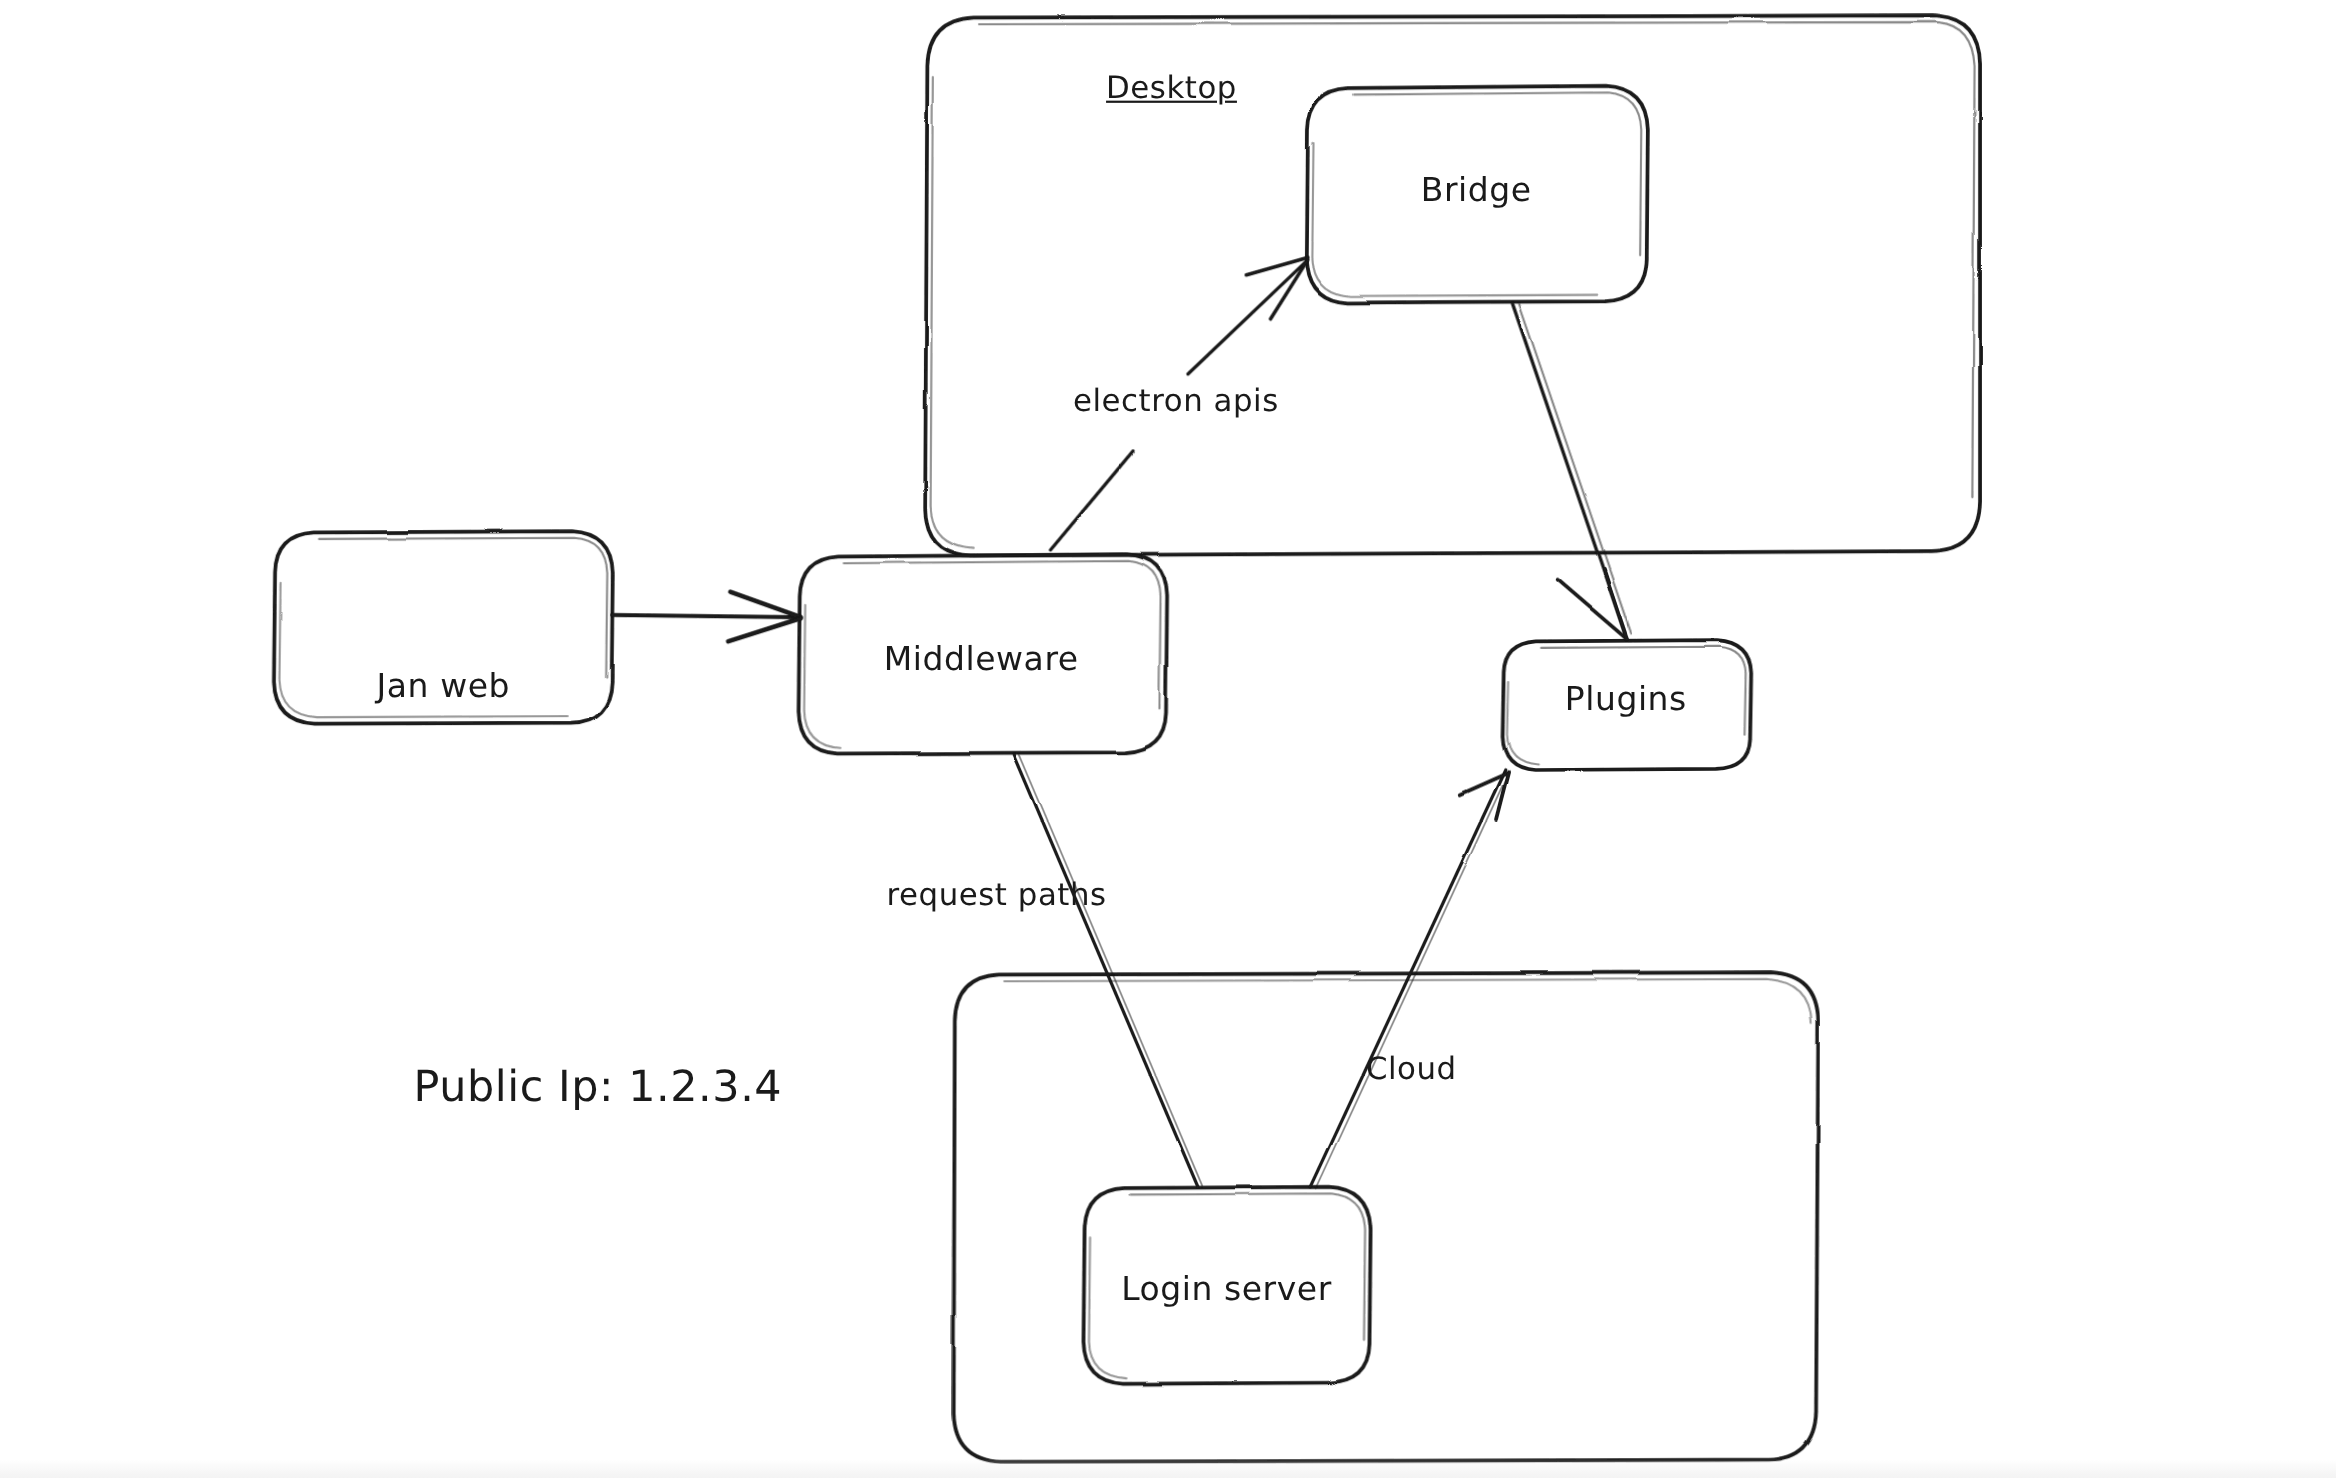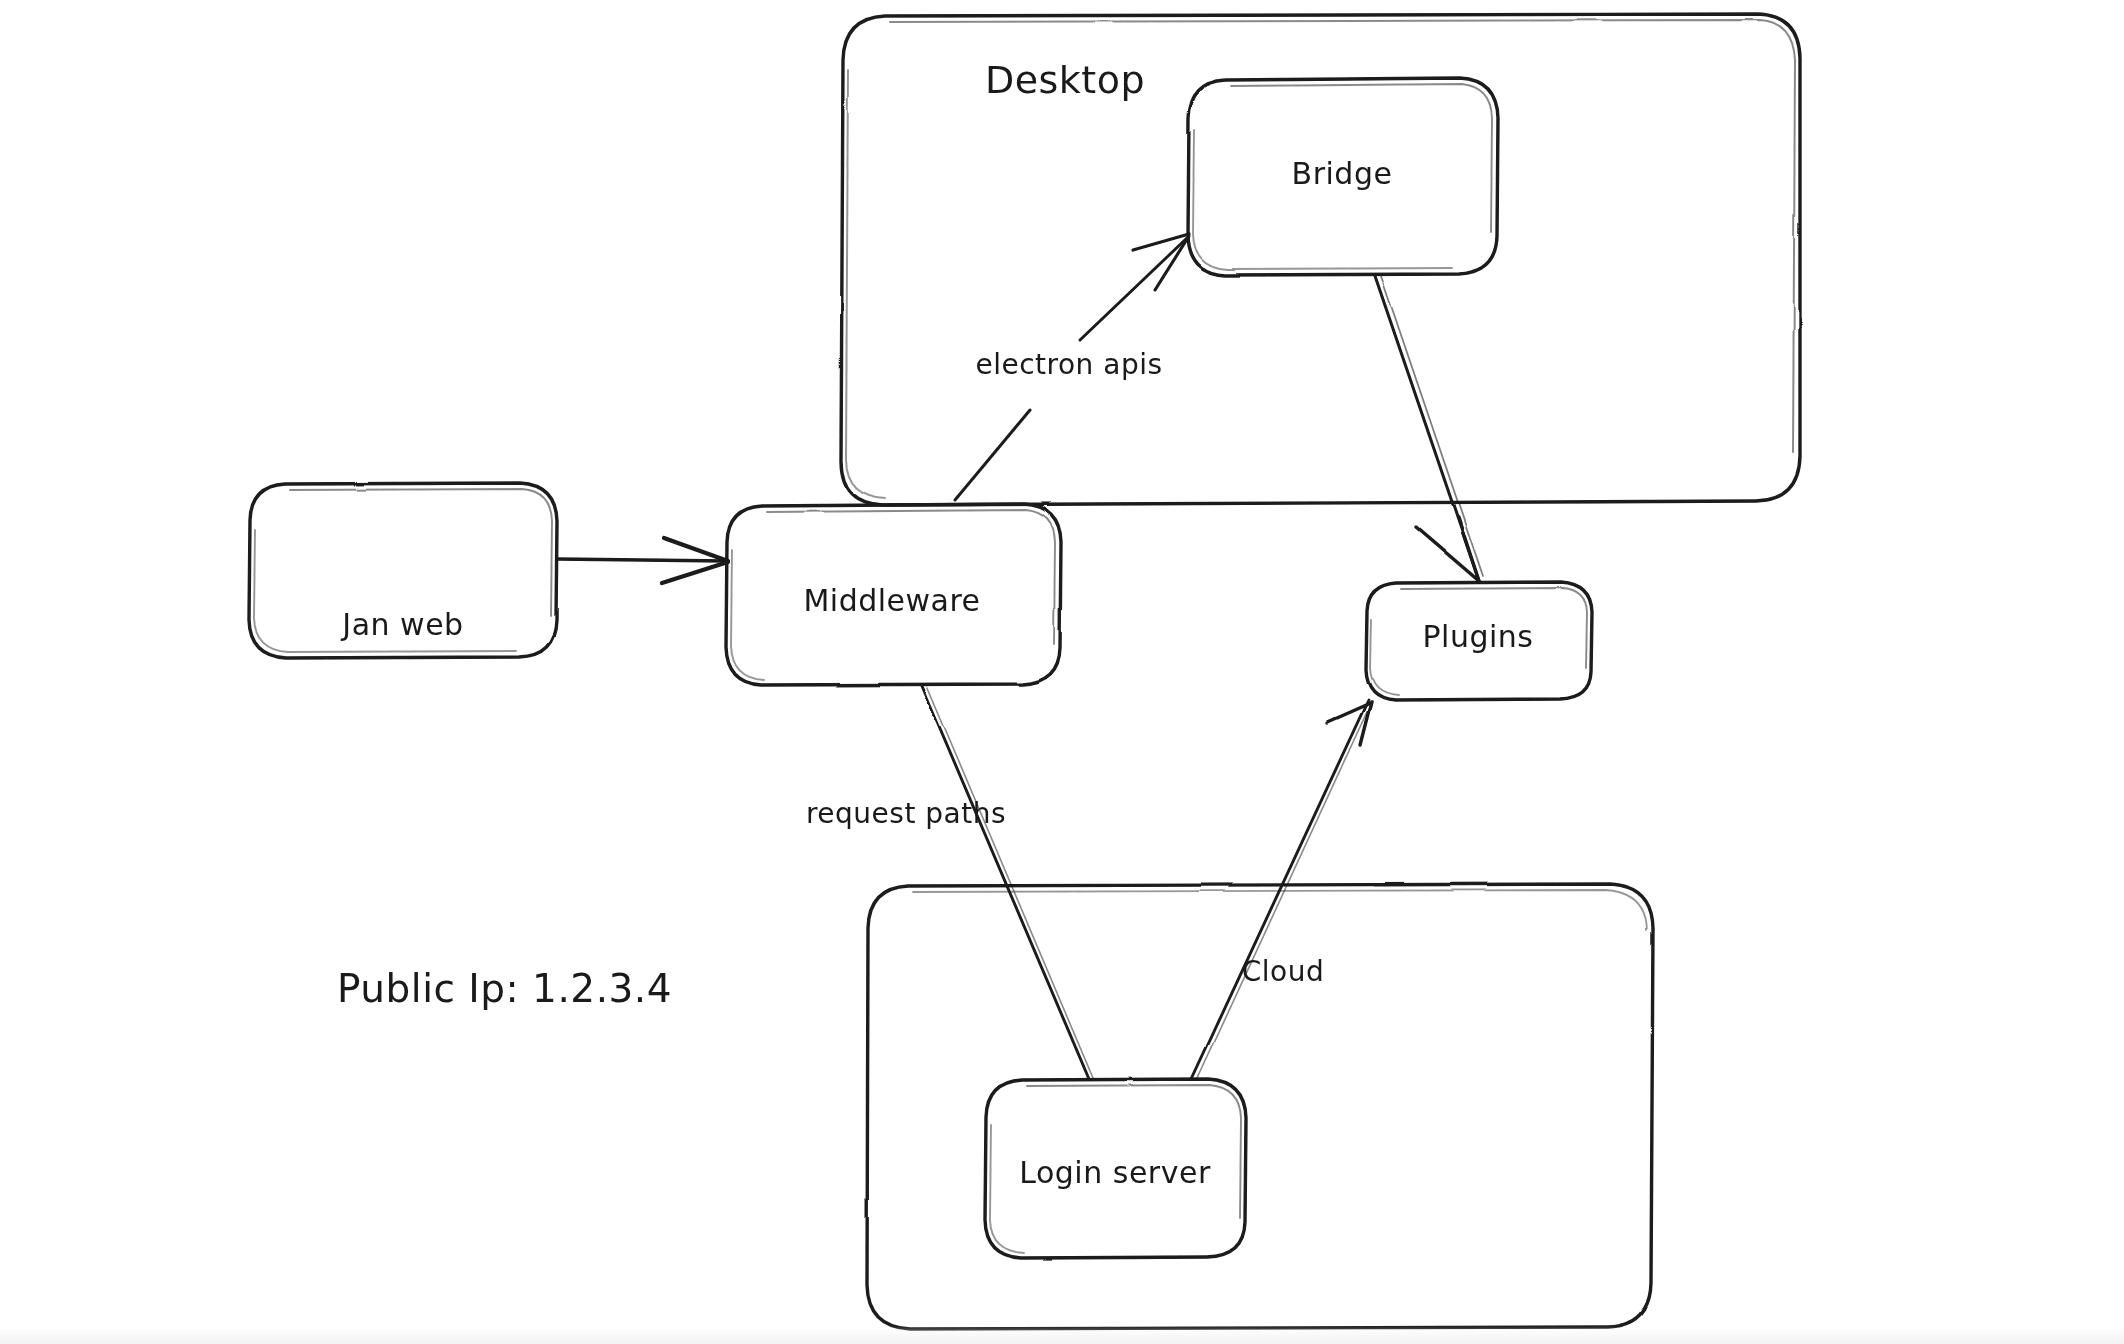--- a/index.html
+++ b/index.html
@@ -33,22 +33,23 @@
     font-family: "DejaVu Sans", sans-serif;
     white-space: nowrap;
     user-select: none;
     letter-spacing: 0.5px;
   }
   .node-label {
     font-size: 30px;
     transform: translate(-50%, -50%);
   }
   .group-label {
-    font-size: 38px;
+    font-size: 28px;
     transform: translate(-50%, -50%);
+    text-decoration: underline;
   }
   .edge-label {
     font-size: 28px;
     transform: translate(-50%, -50%);
   }
   .note-line {
     font-size: 39px;
     transform: translate(0, -50%);
   }
   .bottom-fade {
@@ -173,18 +174,18 @@
   <div class="node-label" style="left:1342px; top:173px;">Bridge</div>
 
   <div class="node-label" style="left:1478px; top:636px;">Plugins</div>
 
   <div class="node-label" style="left:1115px; top:1172px;">Login server</div>
 
   <div class="edge-label" style="left:1069px; top:364px;">electron apis</div>
 
   <div class="edge-label" style="left:906px; top:813px;">request paths</div>
 
-  <div class="note-line" style="left:337px; top:988px;">Public Ip: 1.2.3.4</div>
+  <div class="note-line" style="left:376px; top:988px;">Public Ip: 1.2.3.4</div>
 
 
   <div class="bottom-fade"></div>
 
 </div>
 
 </body></html>

